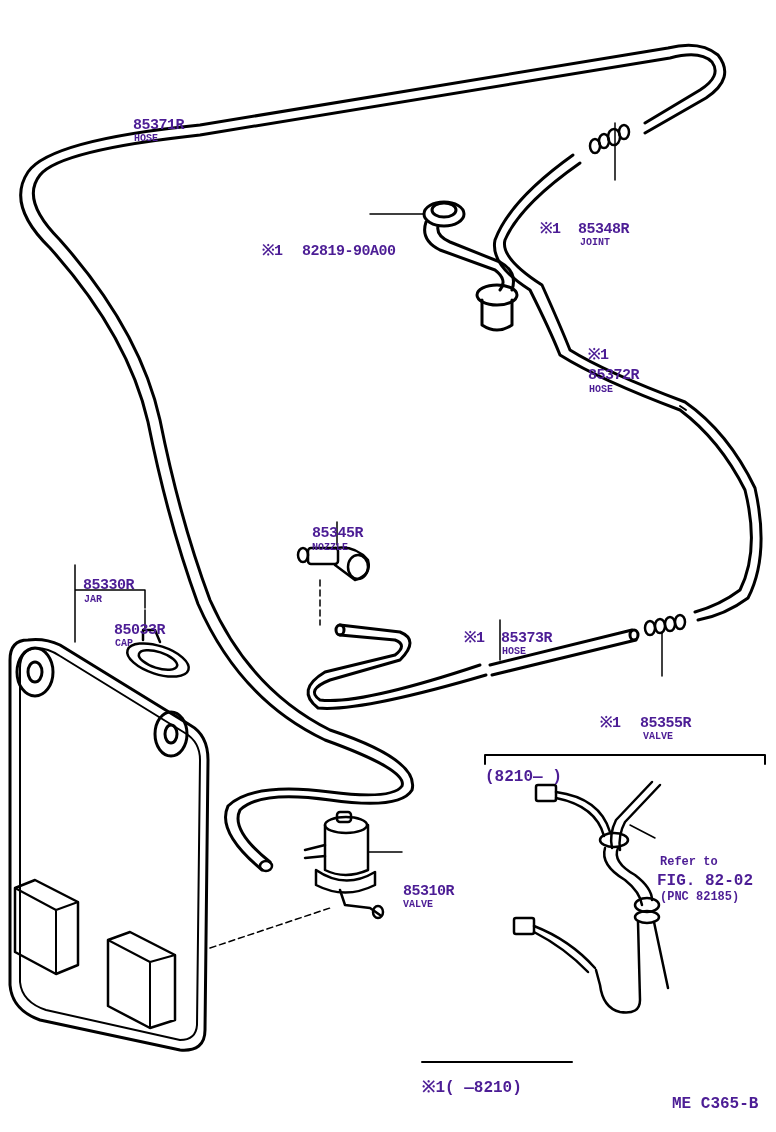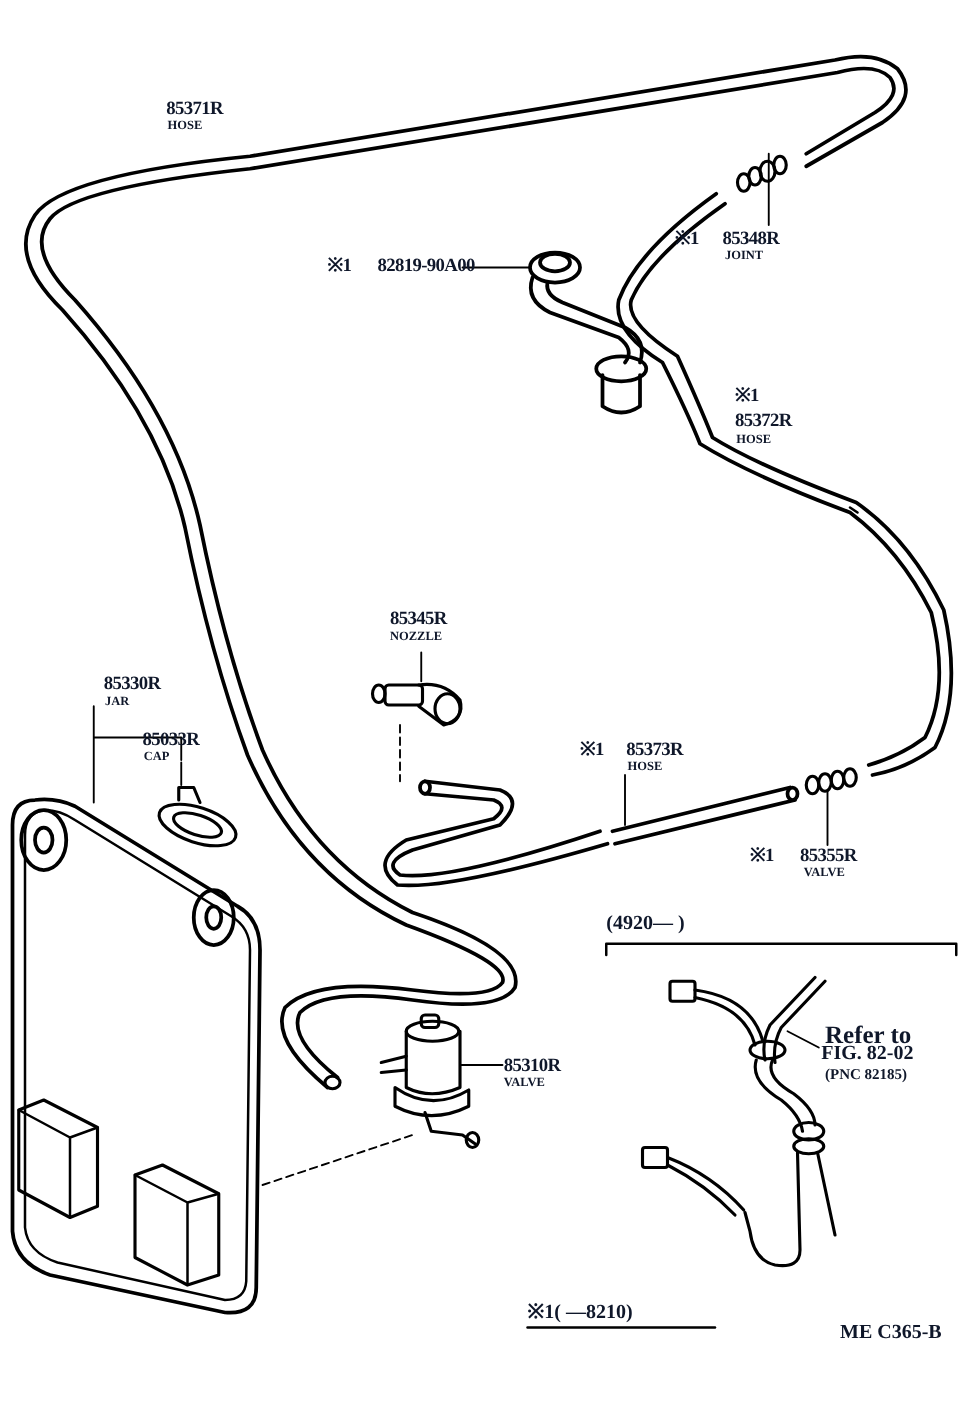--- a/index.html
+++ b/index.html
@@ -1,22 +1,22 @@
 <!DOCTYPE html>
 <html><head>
 <meta charset="utf-8">
 <style>
   html, body { margin:0; padding:0; background:#ffffff; }
   body { width:776px; height:1132px; position:relative; overflow:hidden; font-family:"Liberation Sans", sans-serif; color:#000; }
   svg.art { position:absolute; left:0; top:0; width:776px; height:1132px; }
-  .lbl { position:absolute; font-family:Liberation Serif, serif; font-weight:bold; color:#0f172a; line-height:1; white-space:nowrap; }
+  .lbl { position:absolute; font-family:Liberation Mono, monospace; font-weight:bold; color:#4c1d95; line-height:1; white-space:nowrap;margin-top:38px; }
   .pn { font-size:15px; letter-spacing:-0.5px; }
   .nm { font-size:10px; letter-spacing:0px; }
   .big { font-size:16px; }
-  .ref { font-size:20px; }
+  .ref { font-size:12px; }
   .small { font-size:12px; }
 </style>
 </head>
 <body>
 
 <svg class="art" viewBox="0 0 776 1132" xmlns="http://www.w3.org/2000/svg">
   <g fill="none" stroke="#000" stroke-linecap="round" stroke-linejoin="round">
 
     <g stroke-width="3">
       <path d="M645 123 L700 90 Q722 76 712 62 Q700 50 670 58 L200 135 Q60 150 40 175 Q20 200 60 240 Q140 330 160 420 Q180 520 210 600 Q250 690 330 730 Q420 760 412 790 Q400 810 330 800 Q260 790 240 810 Q230 830 270 862"></path>
@@ -158,21 +158,21 @@
 <div class="lbl pn" style="left:501px;top:593px;">85373R</div>
 <div class="lbl nm" style="left:502px;top:609px;">HOSE</div>
 
 <div class="lbl pn" style="left:600px;top:678px;">※1</div>
 <div class="lbl pn" style="left:640px;top:678px;">85355R</div>
 <div class="lbl nm" style="left:643px;top:694px;">VALVE</div>
 
 <div class="lbl pn" style="left:403px;top:846px;">85310R</div>
 <div class="lbl nm" style="left:403px;top:862px;">VALVE</div>
 
-<div class="lbl big" style="left:485px;top:731px;">(4920—      )</div>
+<div class="lbl big" style="left:485px;top:731px;">(8210—      )</div>
 
 <div class="lbl ref" style="left:660px;top:818px;">Refer to</div>
 <div class="lbl big" style="left:657px;top:835px;">FIG. 82-02</div>
 <div class="lbl small" style="left:660px;top:853px;">(PNC 82185)</div>
 
 <div class="lbl big" style="left:422px;top:1042px;">※1(      —8210)</div>
 
 <div class="lbl nm" style="left:672px;top:1058px;font-size:16px;">ME  C365-B</div>
 
 </body></html>

